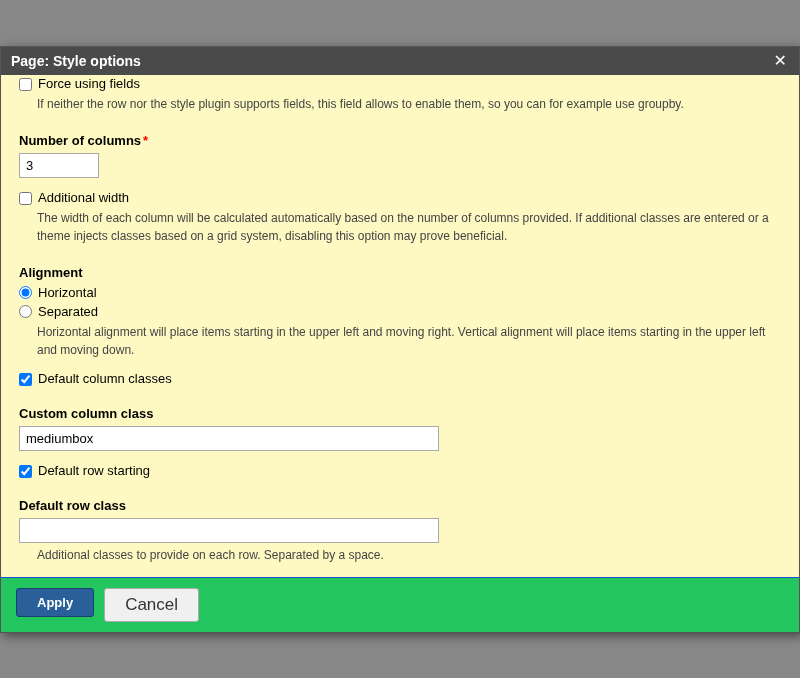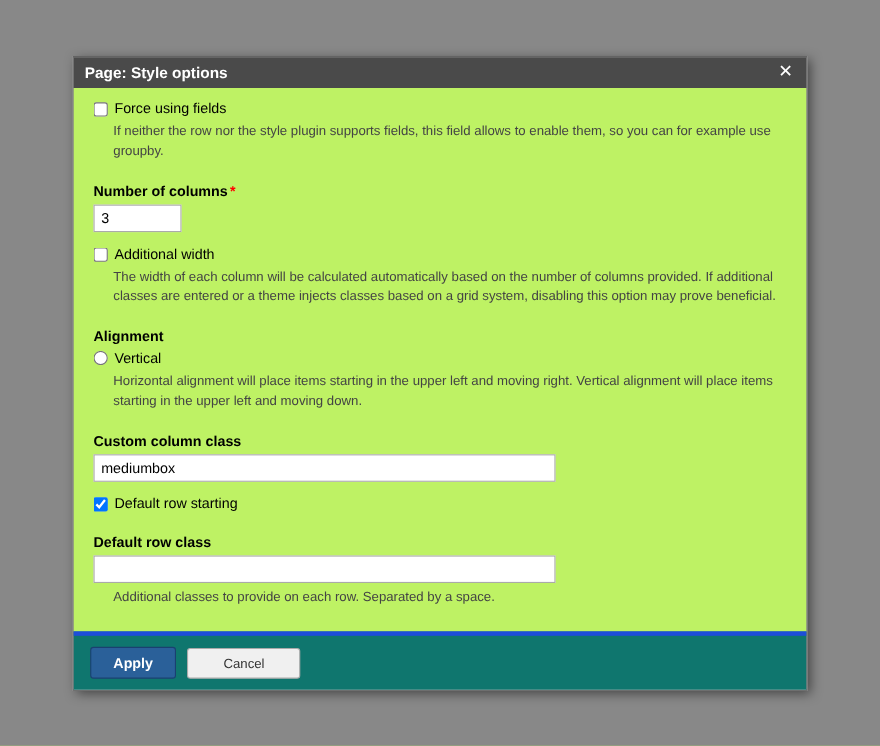--- a/index.html
+++ b/index.html
@@ -6,21 +6,21 @@
     body {
       font-family: Arial, Helvetica, sans-serif;
       font-size: 13px;
       background: #888;
       display: flex;
       align-items: center;
       justify-content: center;
       min-height: 100vh;
     }
     .dialog {
-      width: 668px;
+      width: 800px;
       background: #f0f0f0;
       border: 1px solid #555;
       box-shadow: 3px 3px 10px rgba(0,0,0,0.5);
     }
     .dialog-titlebar {
       background: #4a4a4a;
       color: #fff;
       padding: 6px 10px;
       display: flex;
       align-items: center;
@@ -33,22 +33,22 @@
     .dialog-close {
       background: none;
       border: none;
       color: #fff;
       font-size: 16px;
       cursor: pointer;
       line-height: 1;
       padding: 0 2px;
     }
     .dialog-body {
-      padding: 11px 18px;
-      background: #bef264;
+      padding: 1px 18px;
+      background: #fef9c3;
       max-height: 610px;
       overflow-y: auto;
     }
     .field-group {
       margin-bottom: 12px;
     }
     .checkbox-row {
       display: flex;
       align-items: flex-start;
       gap: 6px;
@@ -88,43 +88,43 @@
     .full-input {
       width: 420px;
     }
     .radio-row {
       display: flex;
       align-items: center;
       gap: 6px;
       margin-bottom: 4px;
     }
     .dialog-footer {
-      background: #0f766e;
-      border-top: 4px solid #1d4ed8;
+      background: #22c55e;
+      border-top: 1px solid #1d4ed8;
       padding: 10px 15px;
       display: flex;
-      align-items: flex-end;
+      align-items: flex-start;
       gap: 10px;
     }
     .btn-apply {
       background: #2a6099;
       color: #fff;
       border: 1px solid #1a4070;
       padding: 6px 20px;
       font-size: 13px;
       font-weight: bold;
       cursor: pointer;
       border-radius: 3px;
     }
     .btn-cancel {
       background: #f0f0f0;
       color: #333;
       border: 1px solid #aaa;
-      padding: 6px 32px;
-      font-size: 12px;
+      padding: 6px 20px;
+      font-size: 17px;
       cursor: pointer;
       border-radius: 3px;
     }
   </style>
 </head>
 <body>
 
 <div class="dialog">
 
   <div class="dialog-titlebar">
@@ -153,27 +153,35 @@
       <div class="checkbox-row">
         <input type="checkbox" id="auto_width" style="">
         <label for="auto_width">Additional width</label>
       </div>
       <div class="field-description">The width of each column will be calculated automatically based on the number of columns provided. If additional classes are entered or a theme injects classes based on a grid system, disabling this option may prove beneficial.</div>
     </div>
 
     <div class="field-group">
       <span class="field-label">Alignment</span>
       <div class="radio-row">
+        <input type="radio" name="alignment" id="align_horizontal" checked="" style="">
+        <label for="align_horizontal">Horizontal</label>
+      </div>
+      <div class="radio-row">
         <input type="radio" name="alignment" id="align_vertical" style="">
-        <label for="align_vertical">Vertical</label>
+        <label for="align_vertical">Separated</label>
       </div>
       <div class="field-description">Horizontal alignment will place items starting in the upper left and moving right. Vertical alignment will place items starting in the upper left and moving down.</div>
     </div>
 
     <div class="field-group">
+      <div class="checkbox-row">
+        <input type="checkbox" id="default_col_classes" checked="" style="">
+        <label for="default_col_classes">Default column classes</label>
+      </div>
     </div>
 
     <div class="field-group">
       <label class="field-label">Custom column class</label>
       <input type="text" class="text-input full-input" value="mediumbox" style="">
     </div>
 
     <div class="field-group">
       <div class="checkbox-row">
         <input type="checkbox" id="default_row_classes" checked="" style="">

